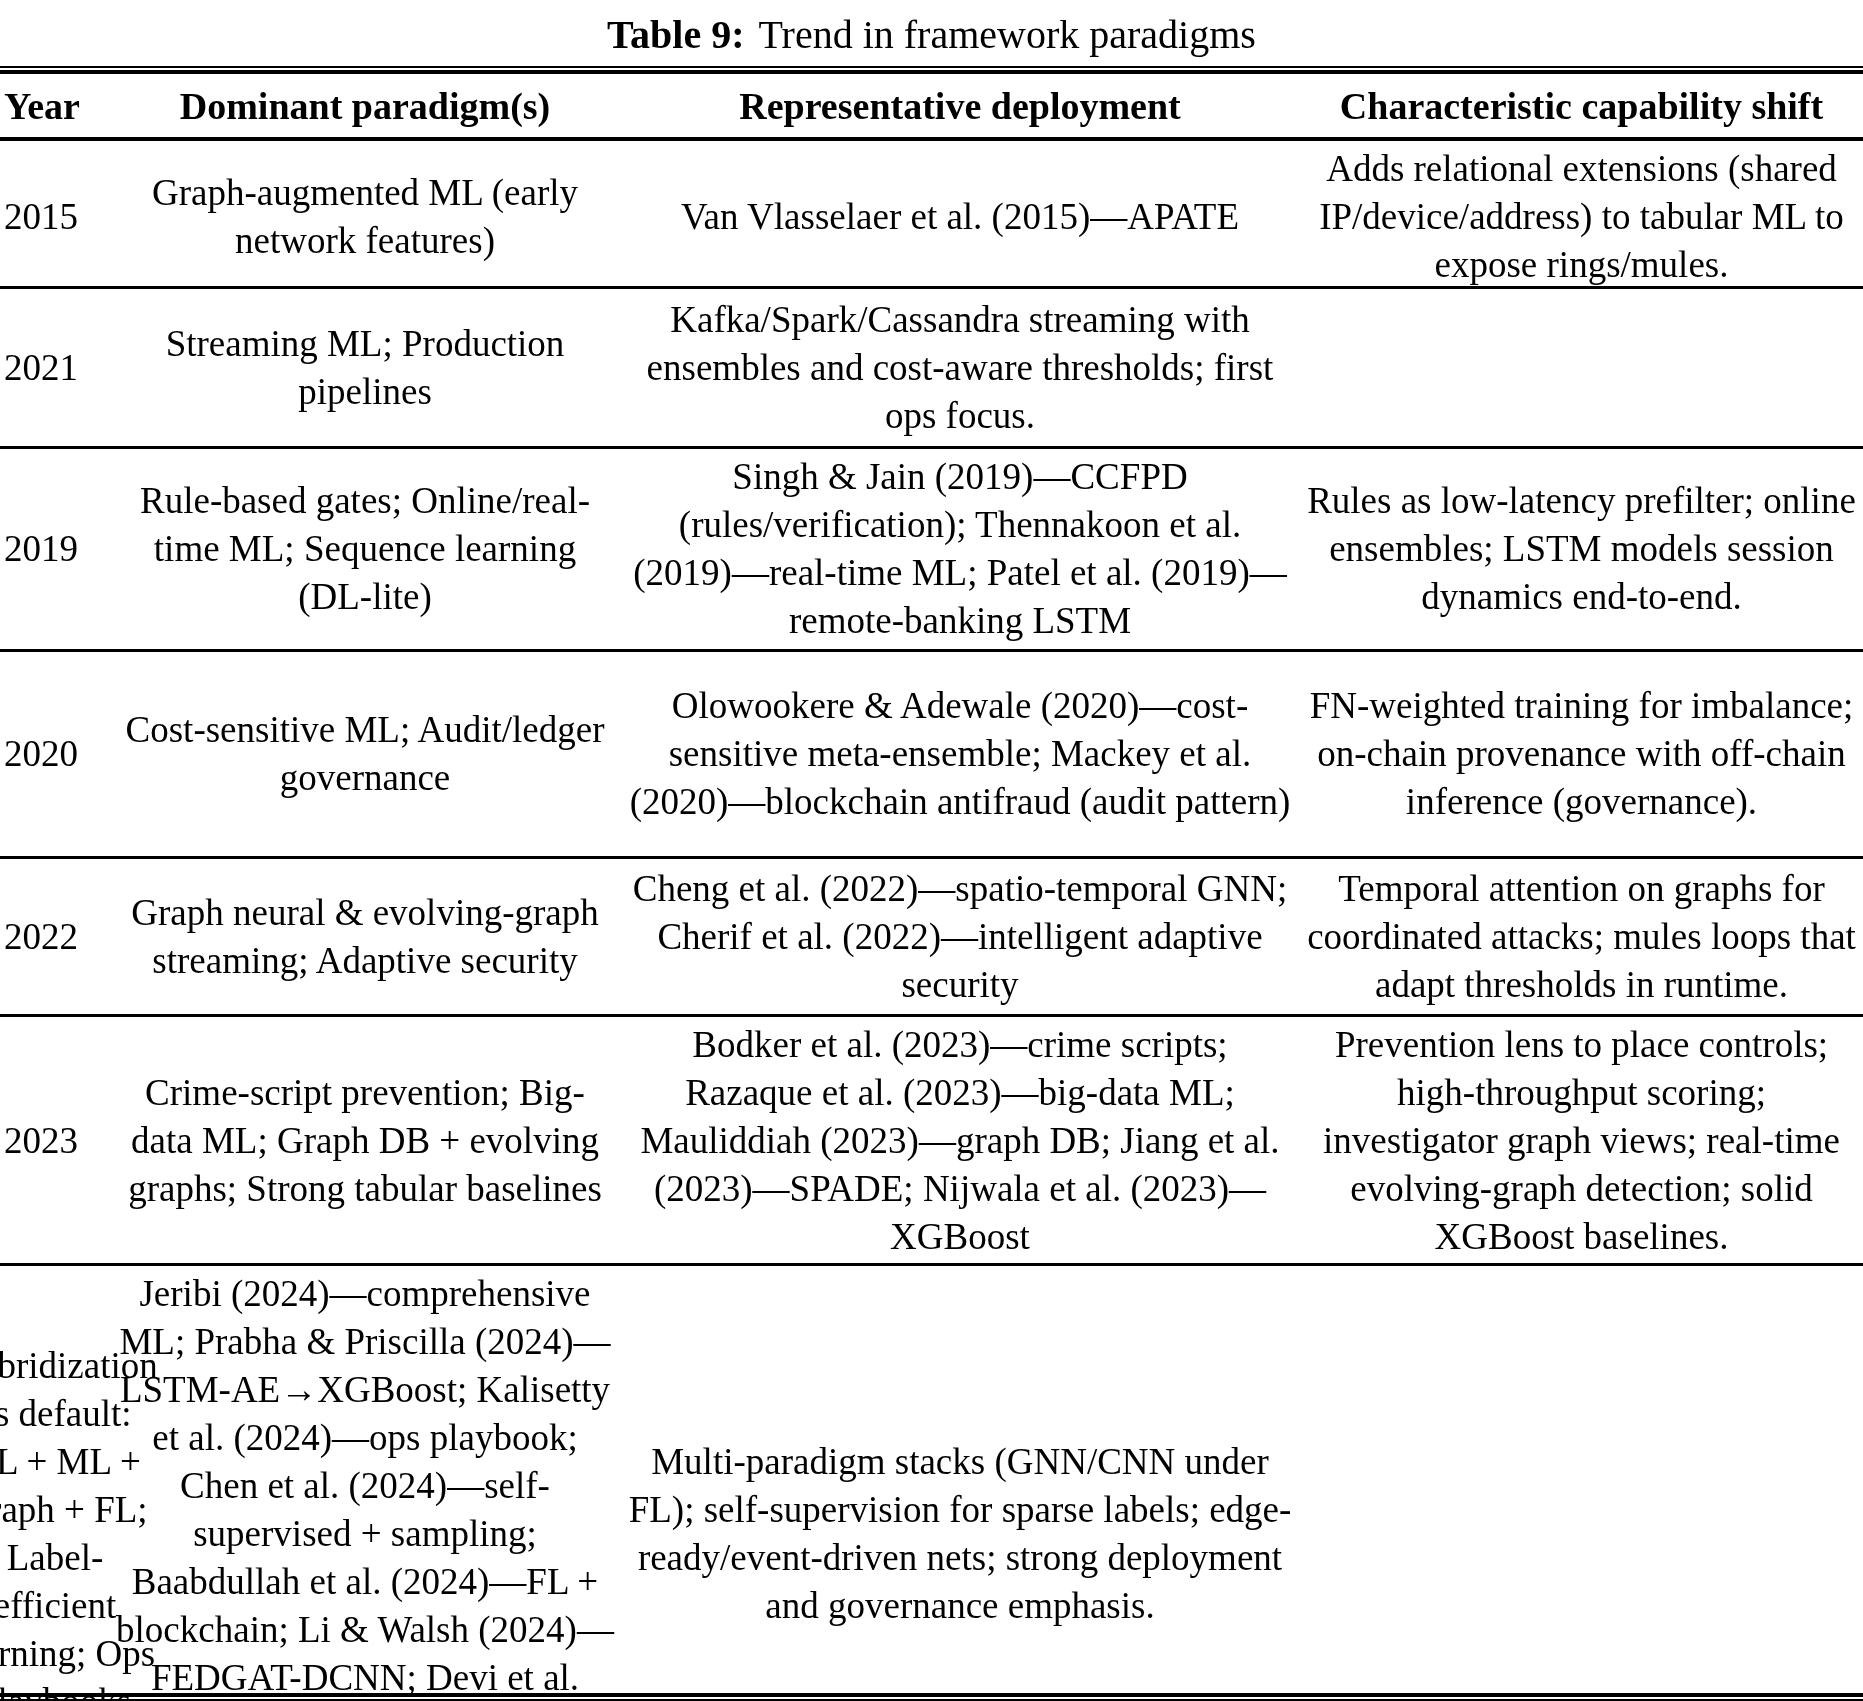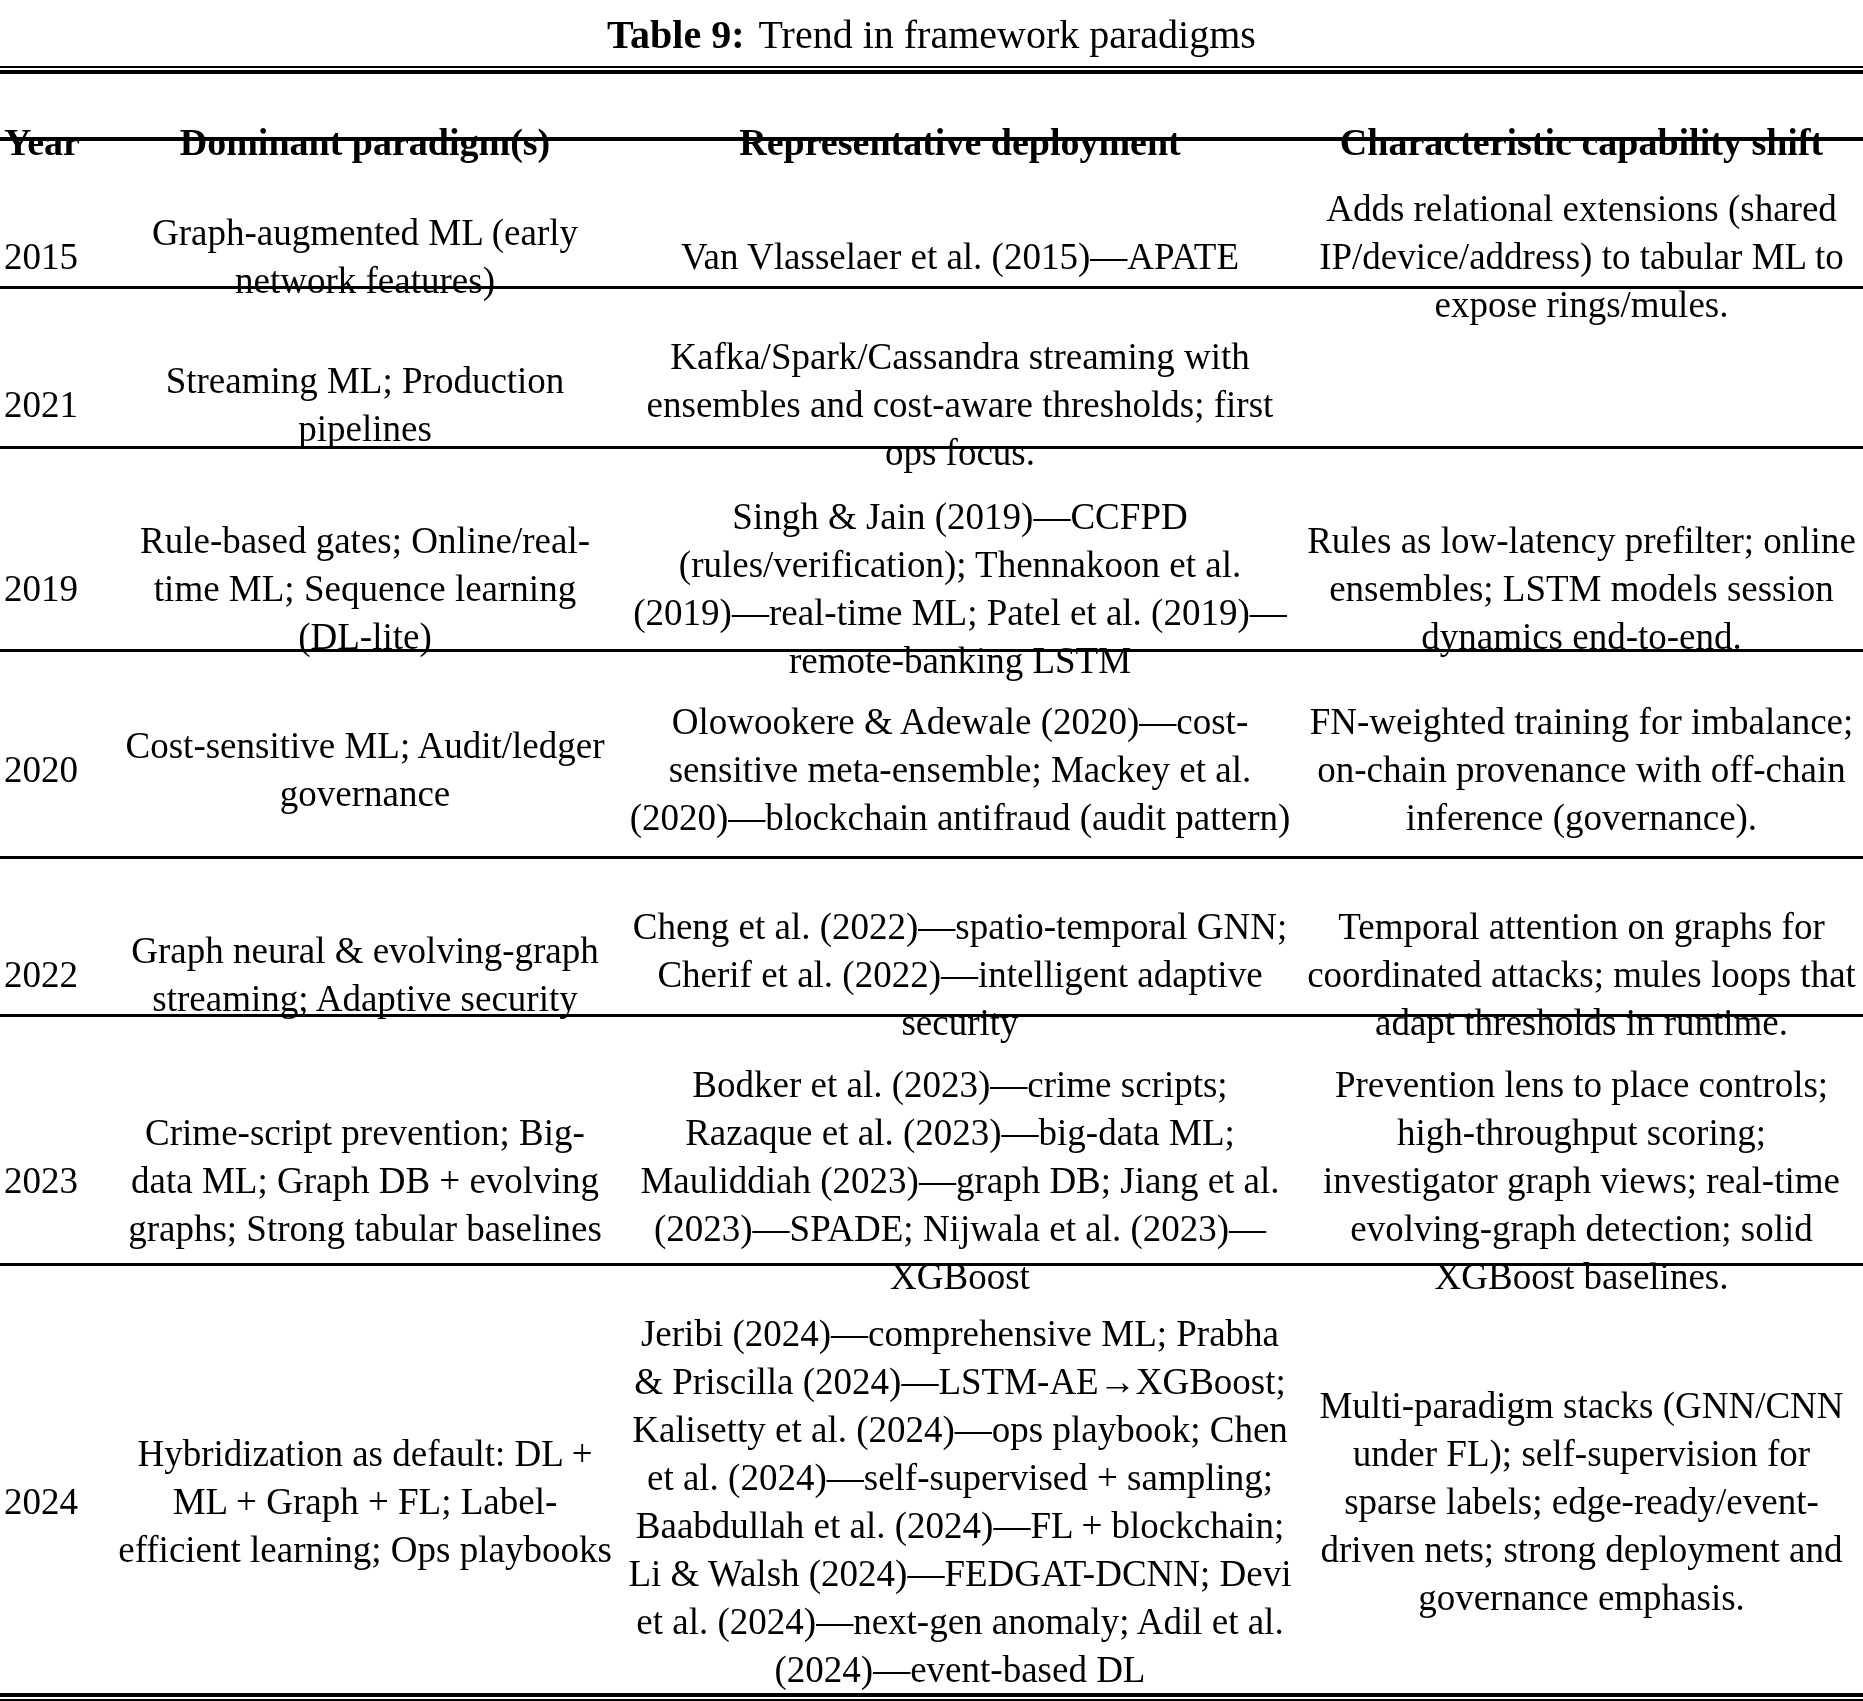--- a/index.html
+++ b/index.html
@@ -51,22 +51,21 @@
     font-weight: bold;
     font-size: 38px;
   }
   .cell {
     display: flex;
     align-items: center;
     justify-content: center;
     text-align: center;
     font-size: 37px;
     line-height: 48px;
-    padding: 12px 6px;
-    margin-top: 32px;
+    padding: 4px 6px;
   }
   .cell.year {
     justify-content: flex-start;
     text-align: left;
     padding-left: 4px;
   }
   .trow.thead .cell { font-size: 38px; }
   .trow.body { border-bottom: 3px solid #000000; }
   .trow.body.last { border-bottom: none; }
   .r0 { height: 148px; }
@@ -131,21 +130,20 @@
   </div>
 
   <div class="trow body r5">
     <div class="cell year">2023</div>
     <div class="cell">Crime-script prevention; Big-data ML; Graph DB + evolving graphs; Strong tabular baselines</div>
     <div class="cell">Bodker et al. (2023)—crime scripts; Razaque et al. (2023)—big-data ML; Mauliddiah (2023)—graph DB; Jiang et al. (2023)—SPADE; Nijwala et al. (2023)—XGBoost</div>
     <div class="cell">Prevention lens to place controls; high-throughput scoring; investigator graph views; real-time evolving-graph detection; solid XGBoost baselines.</div>
   </div>
 
   <div class="trow body r6 last">
-    <div class="cell year">2024</div>
     <div class="cell">Hybridization as default: DL + ML + Graph + FL; Label-efficient learning; Ops playbooks</div>
     <div class="cell">Jeribi (2024)—comprehensive ML; Prabha &amp; Priscilla (2024)—LSTM-AE→XGBoost; Kalisetty et al. (2024)—ops playbook; Chen et al. (2024)—self-supervised + sampling; Baabdullah et al. (2024)—FL + blockchain; Li &amp; Walsh (2024)—FEDGAT-DCNN; Devi et al. (2024)—next-gen anomaly; Adil et al. (2024)—event-based DL</div>
     <div class="cell">Multi-paradigm stacks (GNN/CNN under FL); self-supervision for sparse labels; edge-ready/event-driven nets; strong deployment and governance emphasis.</div>
   </div>
 
   <div class="rule-double-bottom"></div>
 
 </div>
 
 </body></html>

